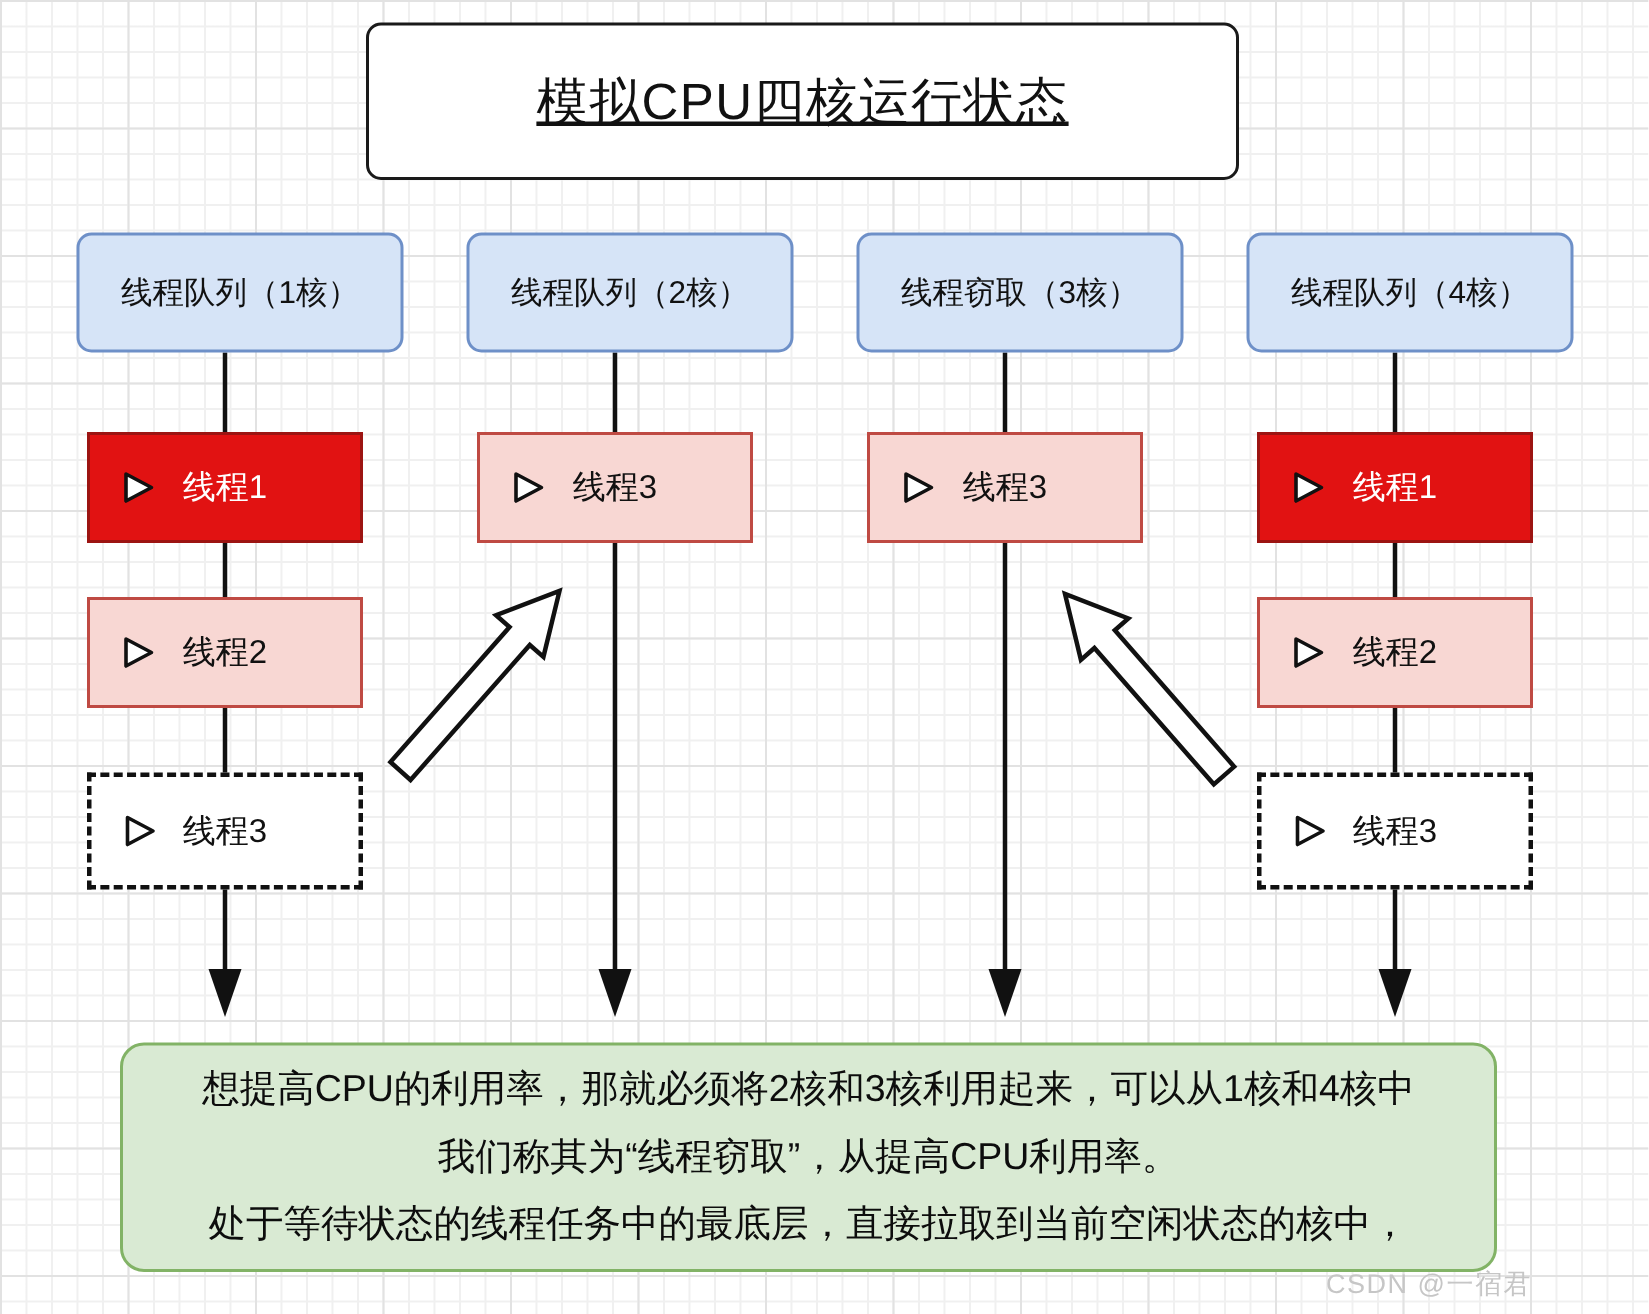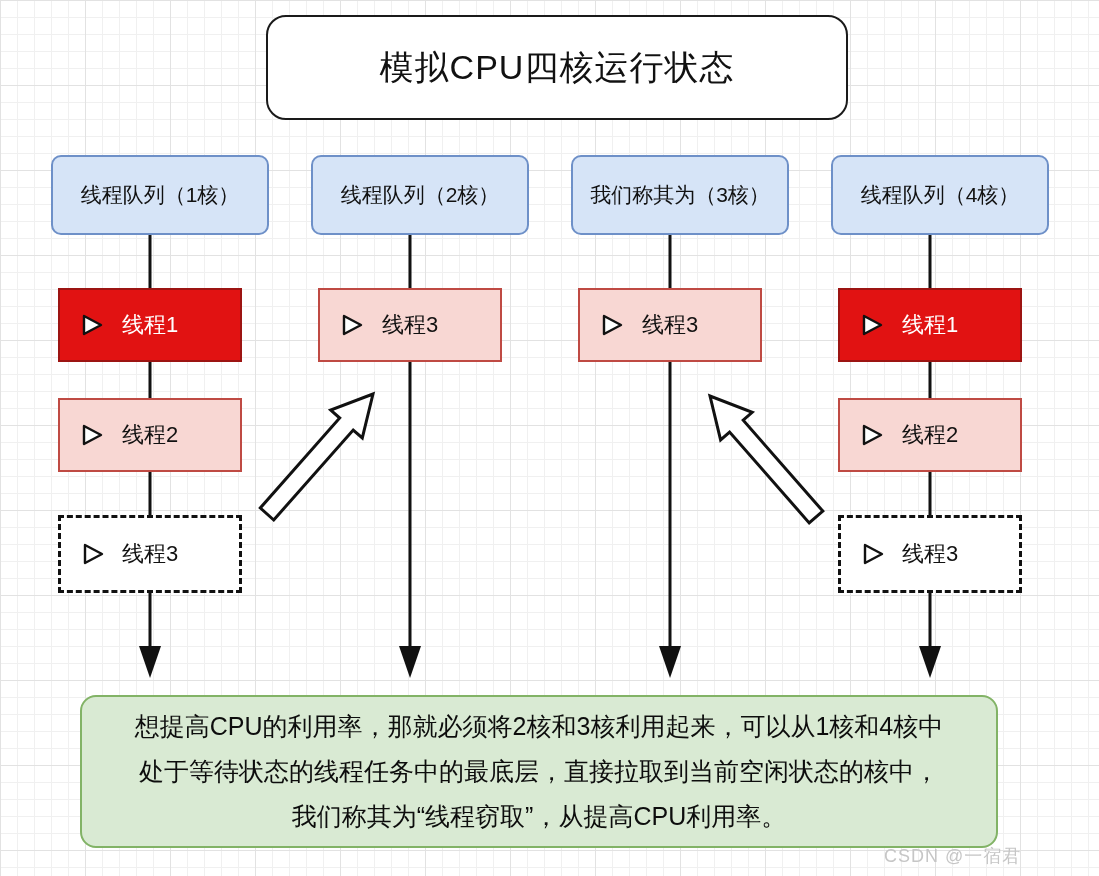--- a/index.html
+++ b/index.html
@@ -9,24 +9,24 @@
     background-color:#ffffff;
     background-image:
       linear-gradient(to right,#e2e2e2 1px,transparent 1px),
       linear-gradient(to bottom,#e2e2e2 1px,transparent 1px),
       linear-gradient(to right,#f0f0f0 1px,transparent 1px),
       linear-gradient(to bottom,#f0f0f0 1px,transparent 1px);
     background-size:85px 85px,85px 85px,17px 17px,17px 17px;
   }
   .overlay{position:absolute;left:0;top:0;z-index:1;}
   .title-box{
-    position:absolute;left:266px;top:15px;width:578px;height:101px;z-index:2;
-    background:#ffffff;border:2.5px solid #1a1a1a;border-radius:20px;
+    position:absolute;left:244px;top:15px;width:578px;height:101px;z-index:2;
+    background:#ffffff;border:2.5px solid #1a1a1a;border-radius:10px;
     display:flex;align-items:center;justify-content:center;
-    font-size:34px;color:#111;letter-spacing:1px;
+    font-size:34px;color:#111;letter-spacing:1px;text-decoration:underline;
   }
   .queue-header{
     position:absolute;top:155px;width:218px;height:80px;z-index:2;
     background:#d6e4f7;border:2px solid #6e90c8;border-radius:10px;
     display:flex;align-items:center;justify-content:center;
     font-size:21px;color:#111;box-sizing:border-box;
   }
   .thread-box{
     position:absolute;width:184px;height:74px;z-index:2;box-sizing:border-box;
     display:flex;align-items:center;justify-content:center;font-size:22px;
@@ -72,21 +72,21 @@
     <span>模拟CPU四核运行状态</span>
   </div>
 
   <div class="queue-header" style="left:51px;">
     <span>线程队列（1核）</span>
   </div>
   <div class="queue-header" style="left:311px;">
     <span>线程队列（2核）</span>
   </div>
   <div class="queue-header" style="left:571px;">
-    <span>我们称其为（3核）</span>
+    <span>线程窃取（3核）</span>
   </div>
   <div class="queue-header" style="left:831px;">
     <span>线程队列（4核）</span>
   </div>
 
   <div class="thread-box running" style="left:58px;top:288px;">
     <svg class="play" width="24" height="24" viewBox="0 0 24 24">
       <polygon points="4,3 21,12 4,21" fill="#fff" stroke="#111" stroke-width="2.4" stroke-linejoin="round"></polygon>
     </svg>
     <span>线程1</span>
@@ -132,19 +132,19 @@
   </div>
   <div class="thread-box idle-dashed" style="left:838px;top:515px;">
     <svg class="play" width="24" height="24" viewBox="0 0 24 24">
       <polygon points="4,3 21,12 4,21" fill="#fff" stroke="#111" stroke-width="2.4" stroke-linejoin="round"></polygon>
     </svg>
     <span>线程3</span>
   </div>
 
   <div class="note-box">
     <span>想提高CPU的利用率，那就必须将2核和3核利用起来，可以从1核和4核中</span>
+    <span>我们称其为“线程窃取”，从提高CPU利用率。</span>
     <span>处于等待状态的线程任务中的最底层，直接拉取到当前空闲状态的核中，</span>
-    <span>我们称其为“线程窃取”，从提高CPU利用率。</span>
   </div>
 
   <div class="watermark">CSDN @一宿君</div>
 
 </div>
 
 </body></html>

